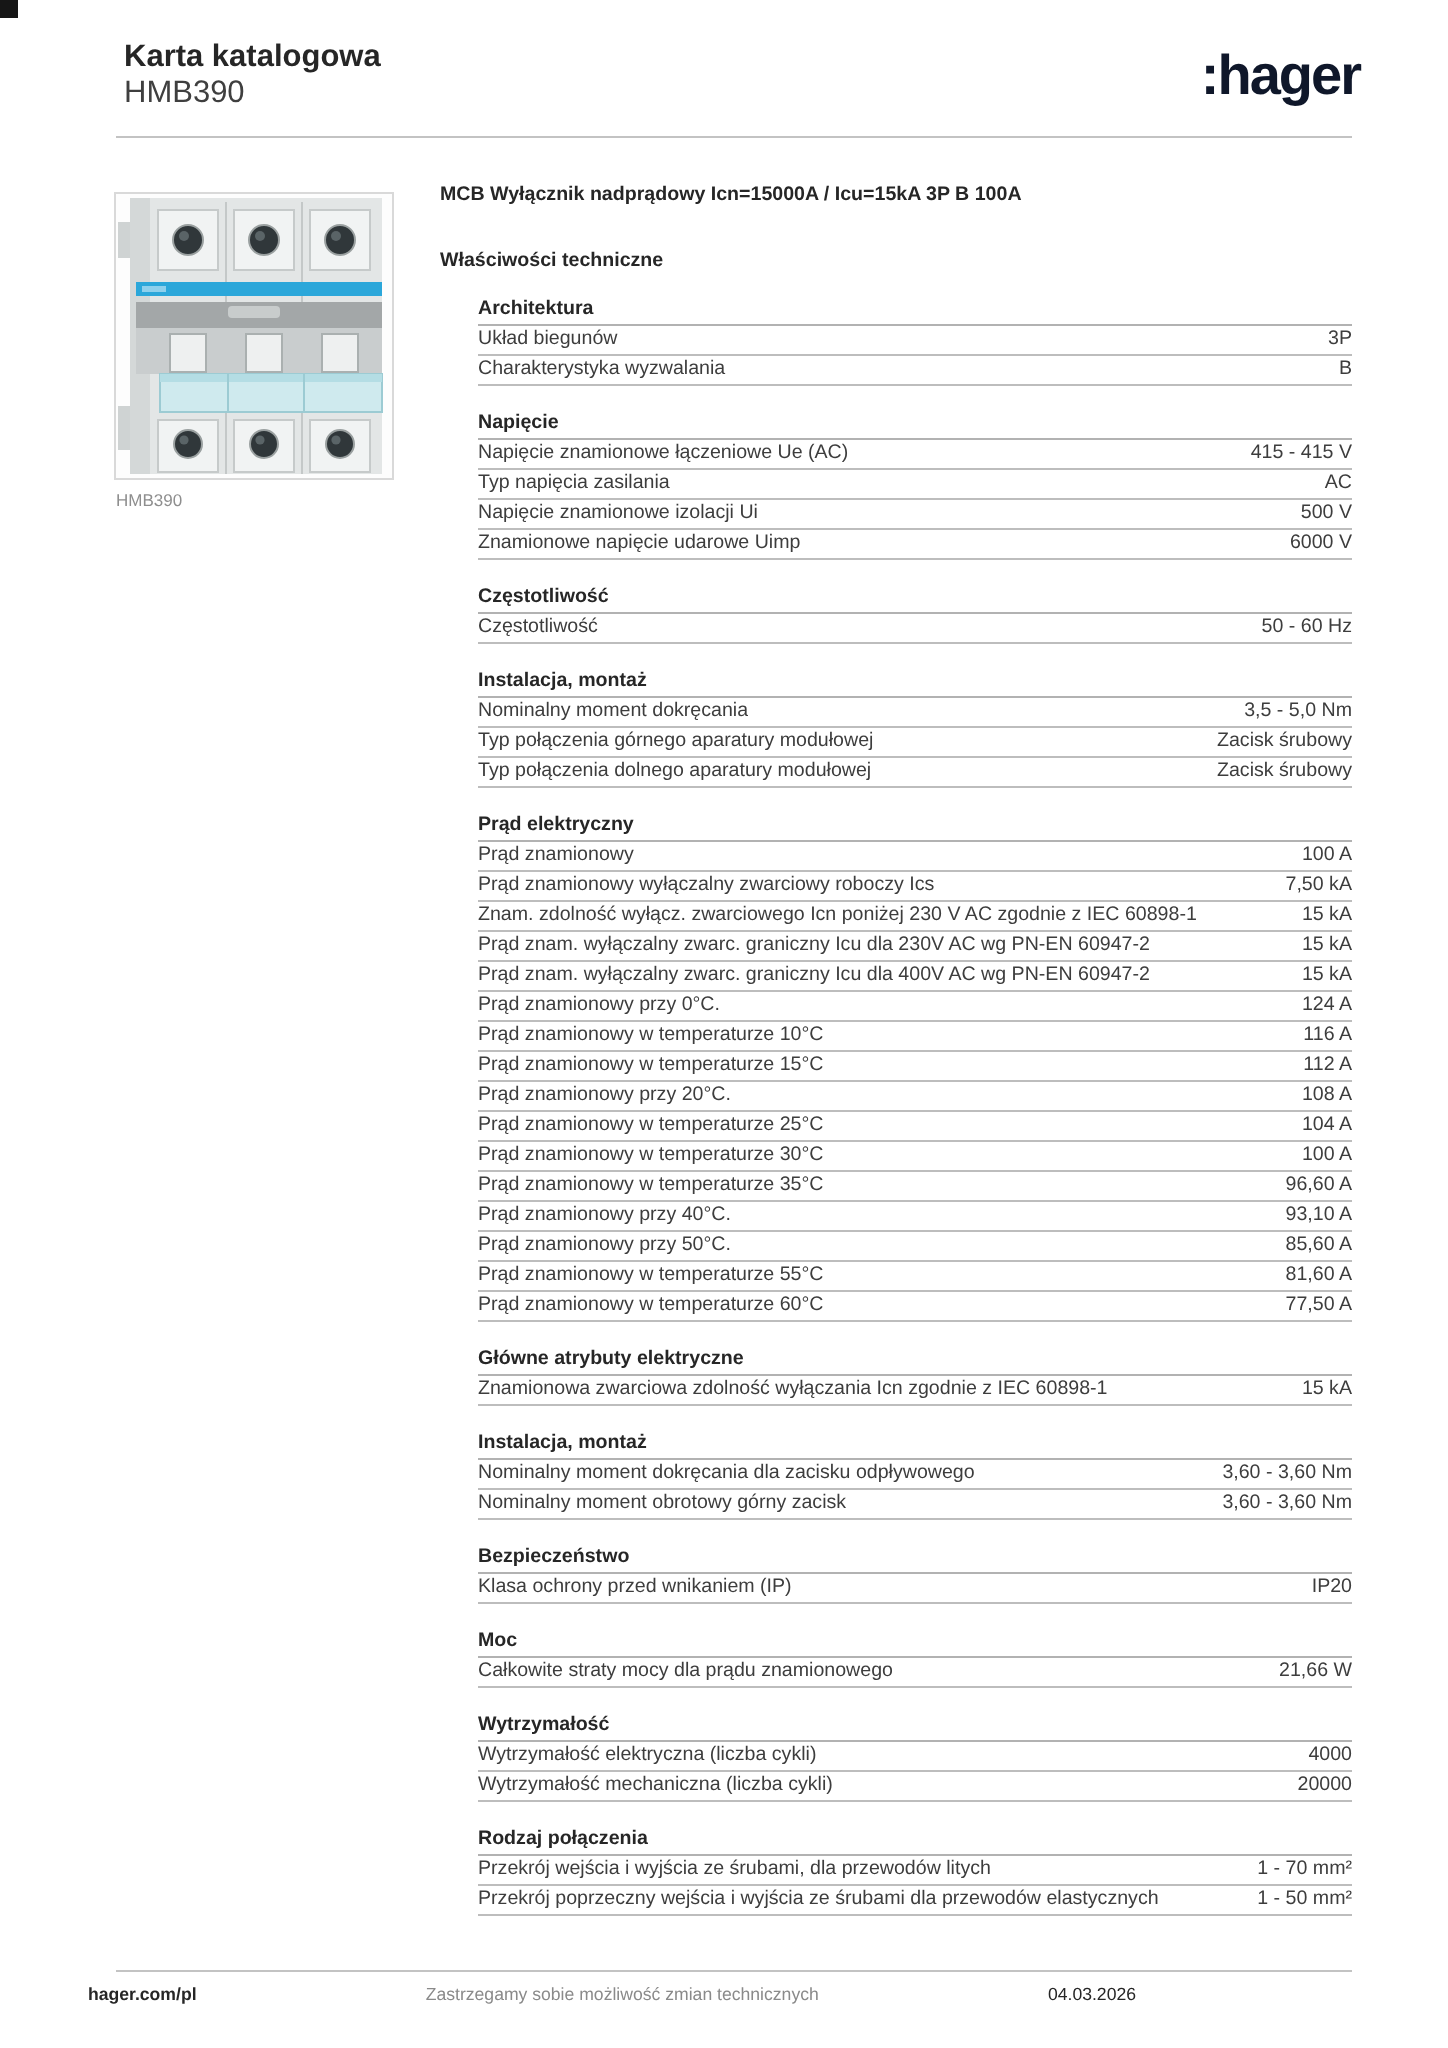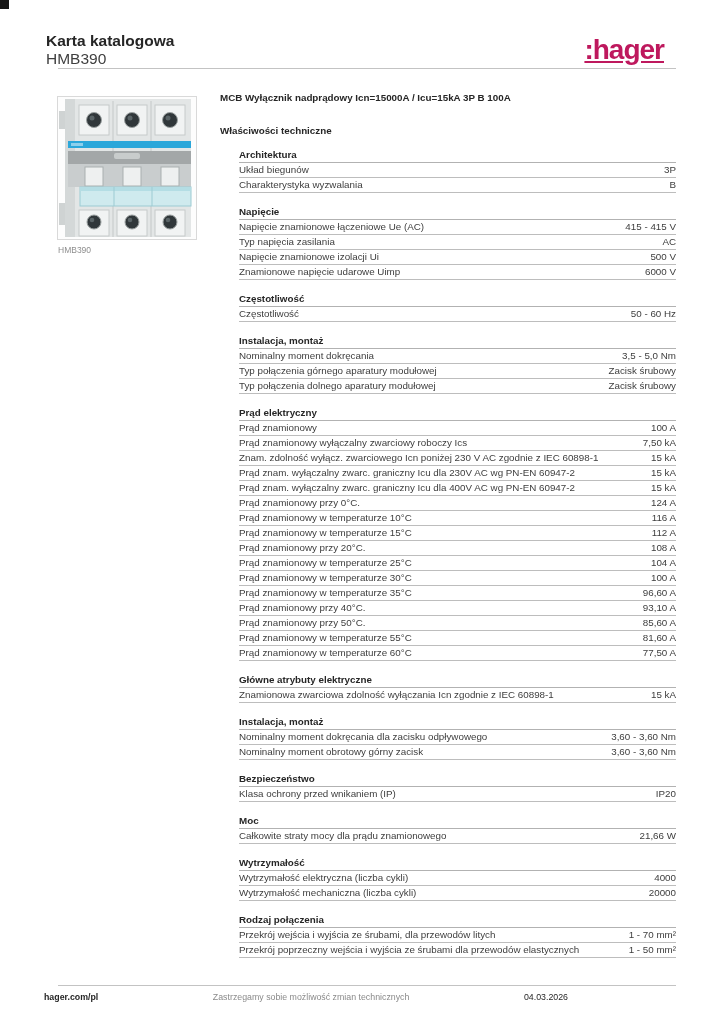--- a/index.html
+++ b/index.html
@@ -13,21 +13,21 @@
     position:relative;
     width:724px; height:1024px;
     background:#ffffff;
     overflow:hidden;
   }
   .crop-mark {
     position:absolute; left:0; top:0;
     width:9px; height:9px; background:#161616;
   }
   
-  .header { position:absolute; left:46px; top:20px; width:618px;margin-top:12px; }
+  .header { position:absolute; left:62px; top:20px; width:618px; }
   .doc-type { font-size:15.5px; font-weight:bold; color:#262626; line-height:1.15; }
   .product-code { font-size:15.5px; font-weight:normal; color:#3f3f3f; line-height:1.2; }
   .logo {
     position:absolute; right:0; top:2px;
     font-size:28px; font-weight:bold; letter-spacing:-1px;
     color:#1789ca;
   }
   .header-rule {
     position:absolute; left:58px; top:68px; width:618px;
     border-top:1px solid #c3c3c3;
@@ -78,21 +78,21 @@
 </head>
 <body>
 
 <div class="page">
 
   <div class="crop-mark"></div>
 
   <div class="header">
     <div class="doc-type">Karta katalogowa</div>
     <div class="product-code">HMB390</div>
-    <div class="logo" style="color: #be185d; text-decoration: underline;">:hager</div>
+    <div class="logo" style="color: #0f172a;">:hager</div>
   </div>
   <div class="header-rule"></div>
 
   <div class="image-box">
     <svg width="138" height="142" viewBox="0 0 138 142">
 
       <rect x="1" y="14" width="6" height="18" fill="#cfd3d3"></rect>
       <rect x="1" y="106" width="6" height="22" fill="#cfd3d3"></rect>
 
       <rect x="7" y="2" width="126" height="138" fill="#e3e6e6"></rect>

